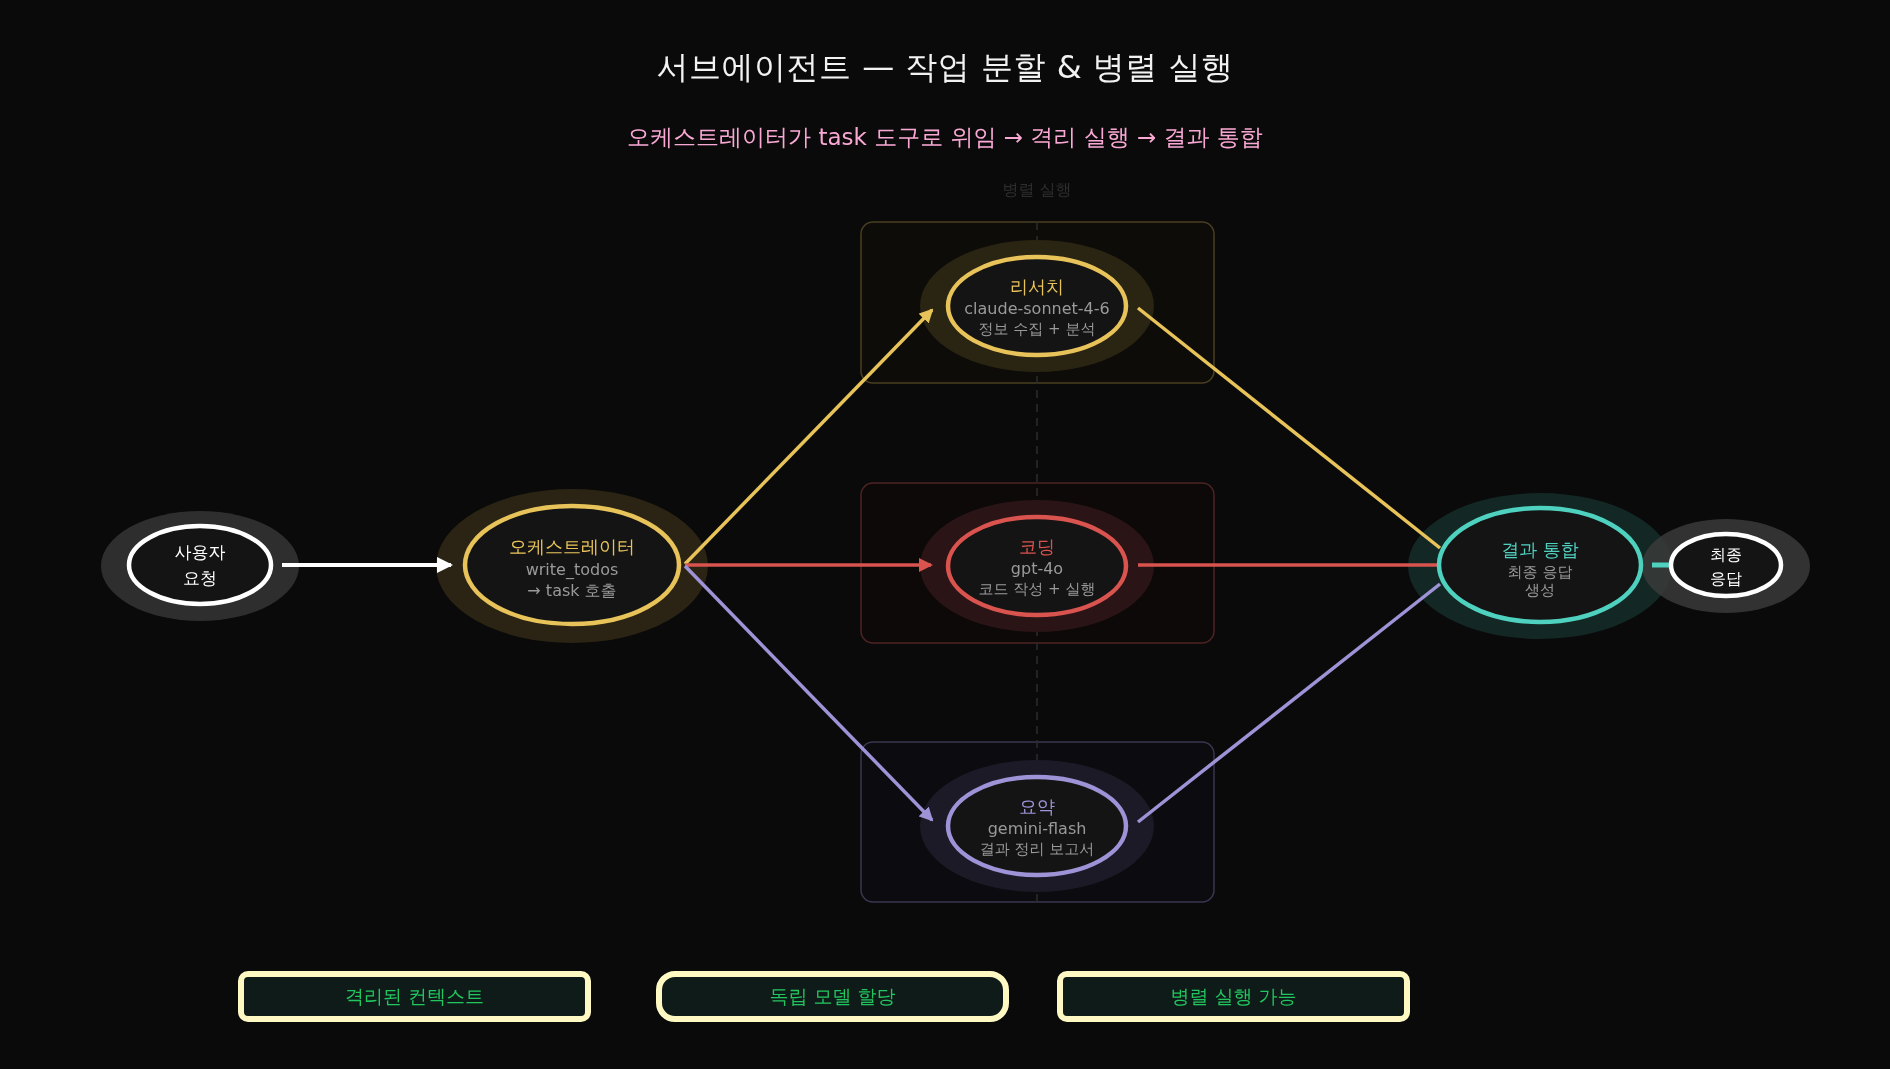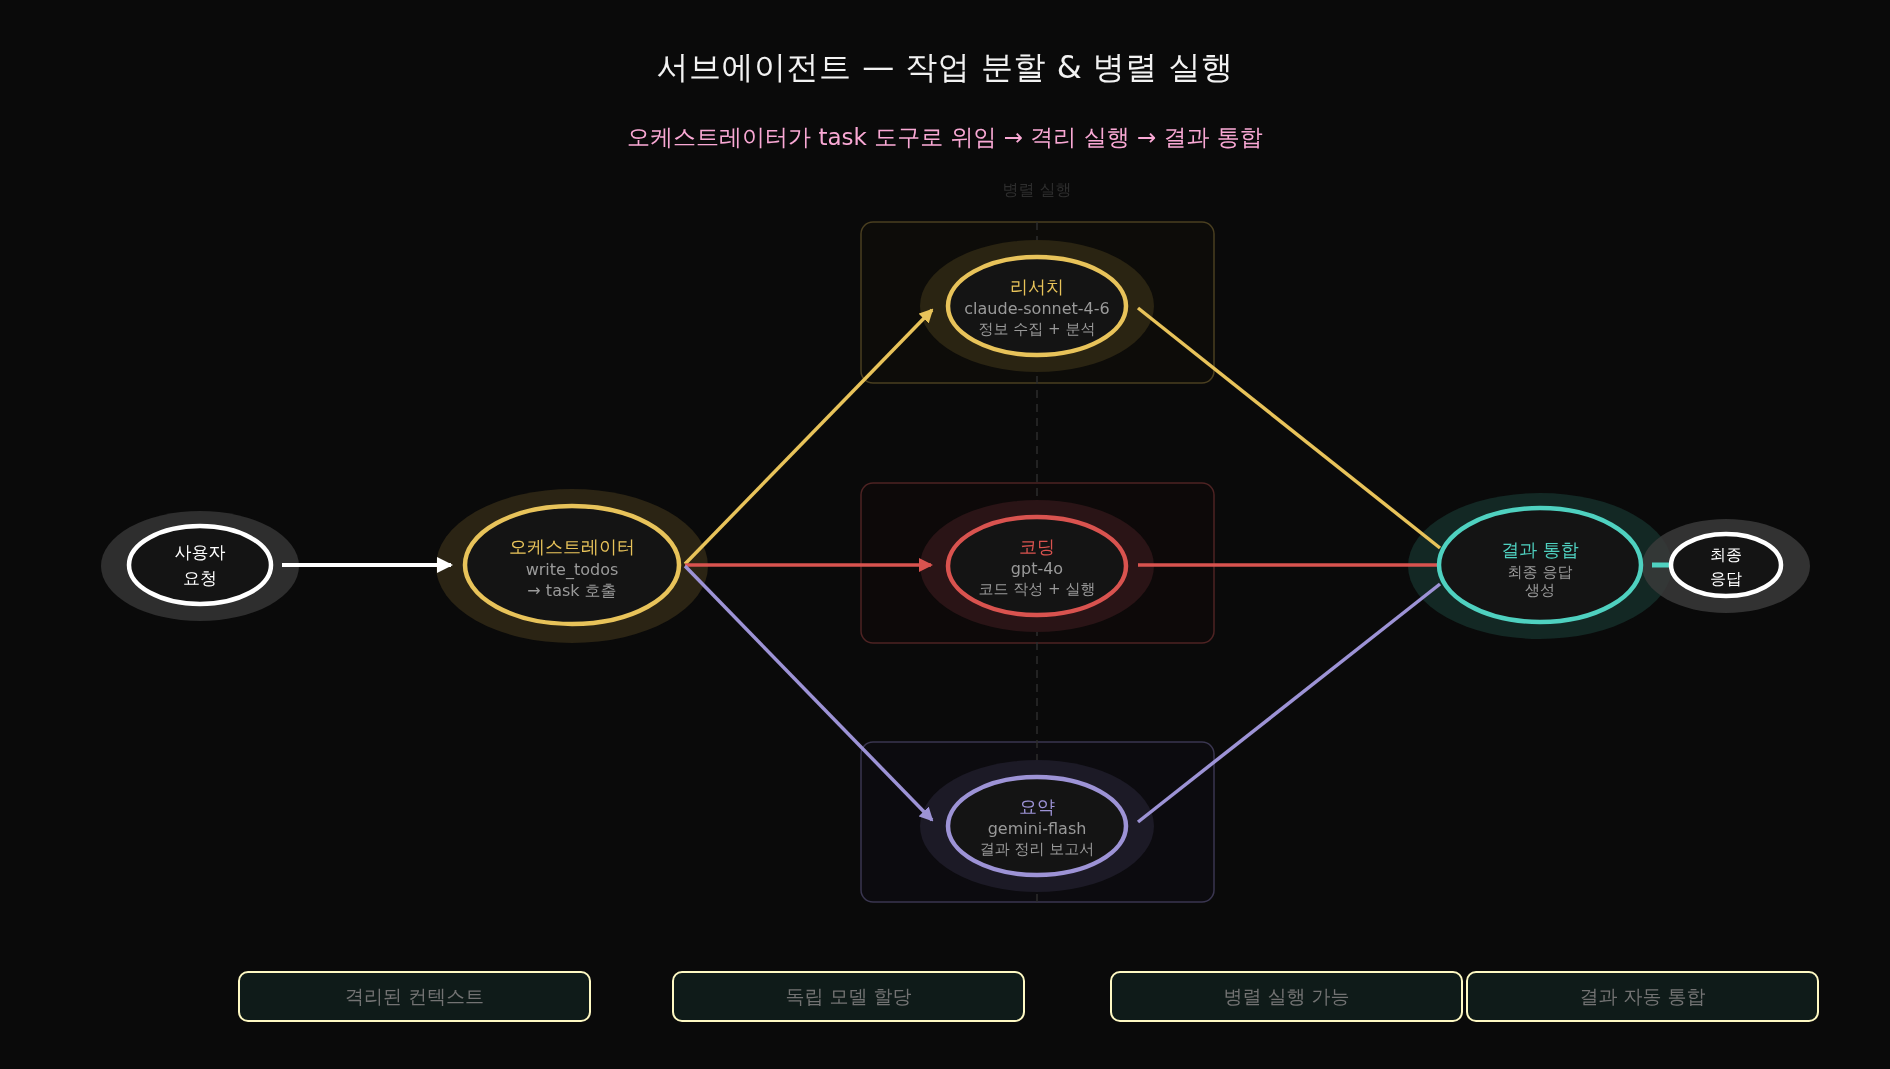--- a/index.html
+++ b/index.html
@@ -50,27 +50,27 @@
       top: 971px;
       width: 1890px;
       height: 52px;
     }
     .feature {
       position: absolute;
       top: 0;
       width: 353px;
       height: 51px;
       background: #0f1b19;
-      border: 2px solid #fef9c3;
+      border: 6px solid #fef9c3;
       border-radius: 10px;
       box-sizing: border-box;
       display: flex;
       align-items: center;
       justify-content: center;
-      color: #737373;
+      color: #22c55e;
       font-size: 19px;
     }
   </style>
 </head>
 <body>
 
 <div class="stage">
 
   <div class="title">서브에이전트 — 작업 분할 &amp; 병렬 실행</div>
   <div class="subtitle">오케스트레이터가 task 도구로 위임 → 격리 실행 → 결과 통합</div>
@@ -162,18 +162,17 @@
 
     <g>
       <ellipse cx="1726" cy="565" rx="55" ry="31" fill="#141414" stroke="#ffffff" stroke-width="4.5"></ellipse>
       <text x="1726" y="560" text-anchor="middle" font-size="16" fill="#ffffff">최종</text>
       <text x="1726" y="584" text-anchor="middle" font-size="16" fill="#ffffff">응답</text>
     </g>
   </svg>
 
   <div class="feature-row">
     <div class="feature" style="left:238px;">격리된 컨텍스트</div>
-    <div class="feature" style="left:672px;">독립 모델 할당</div>
-    <div class="feature" style="left:1110px;">병렬 실행 가능</div>
-    <div class="feature" style="left:1466px;">결과 자동 통합</div>
+    <div class="feature" style="left:656px;border-radius:19px;">독립 모델 할당</div>
+    <div class="feature" style="left:1057px;">병렬 실행 가능</div>
   </div>
 
 </div>
 
 </body></html>

